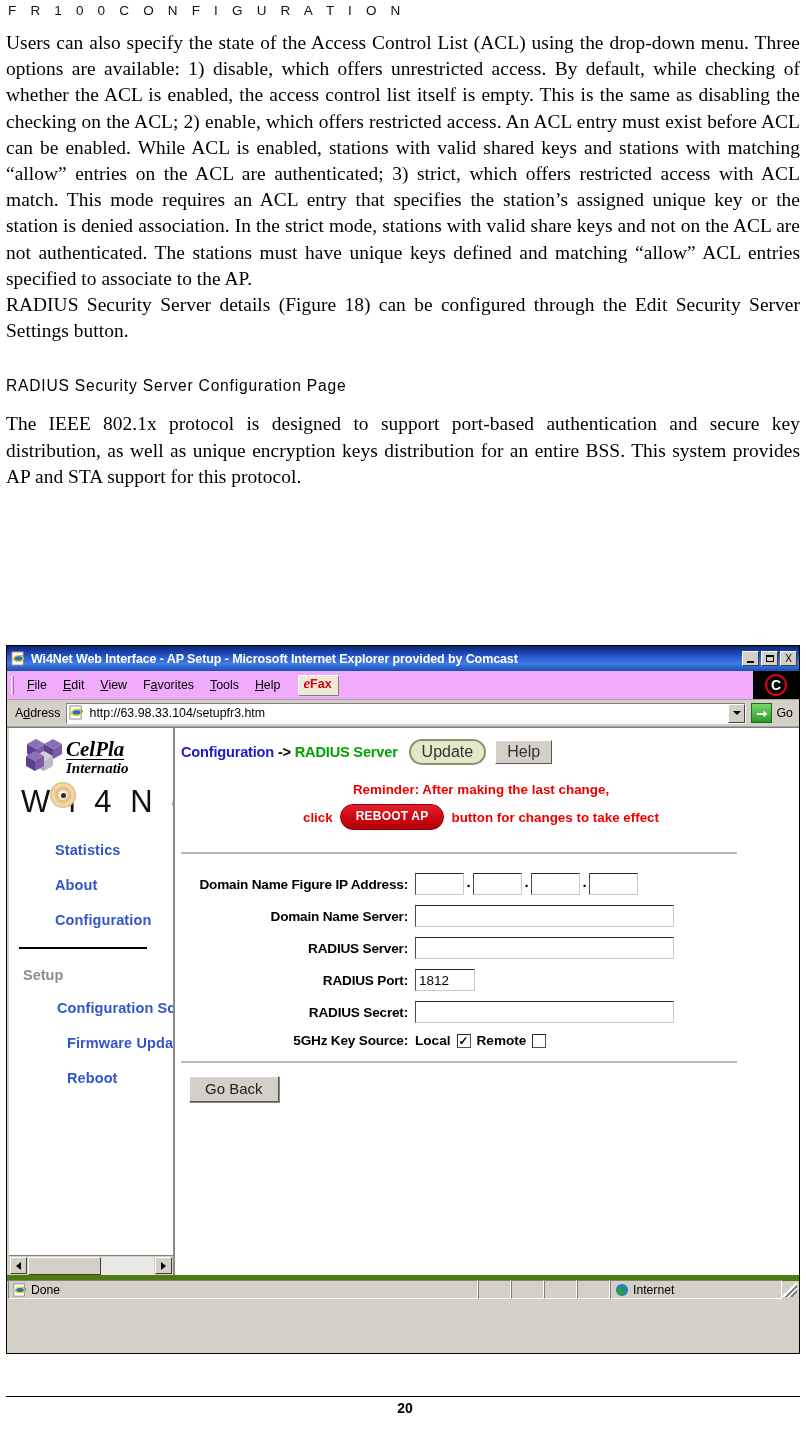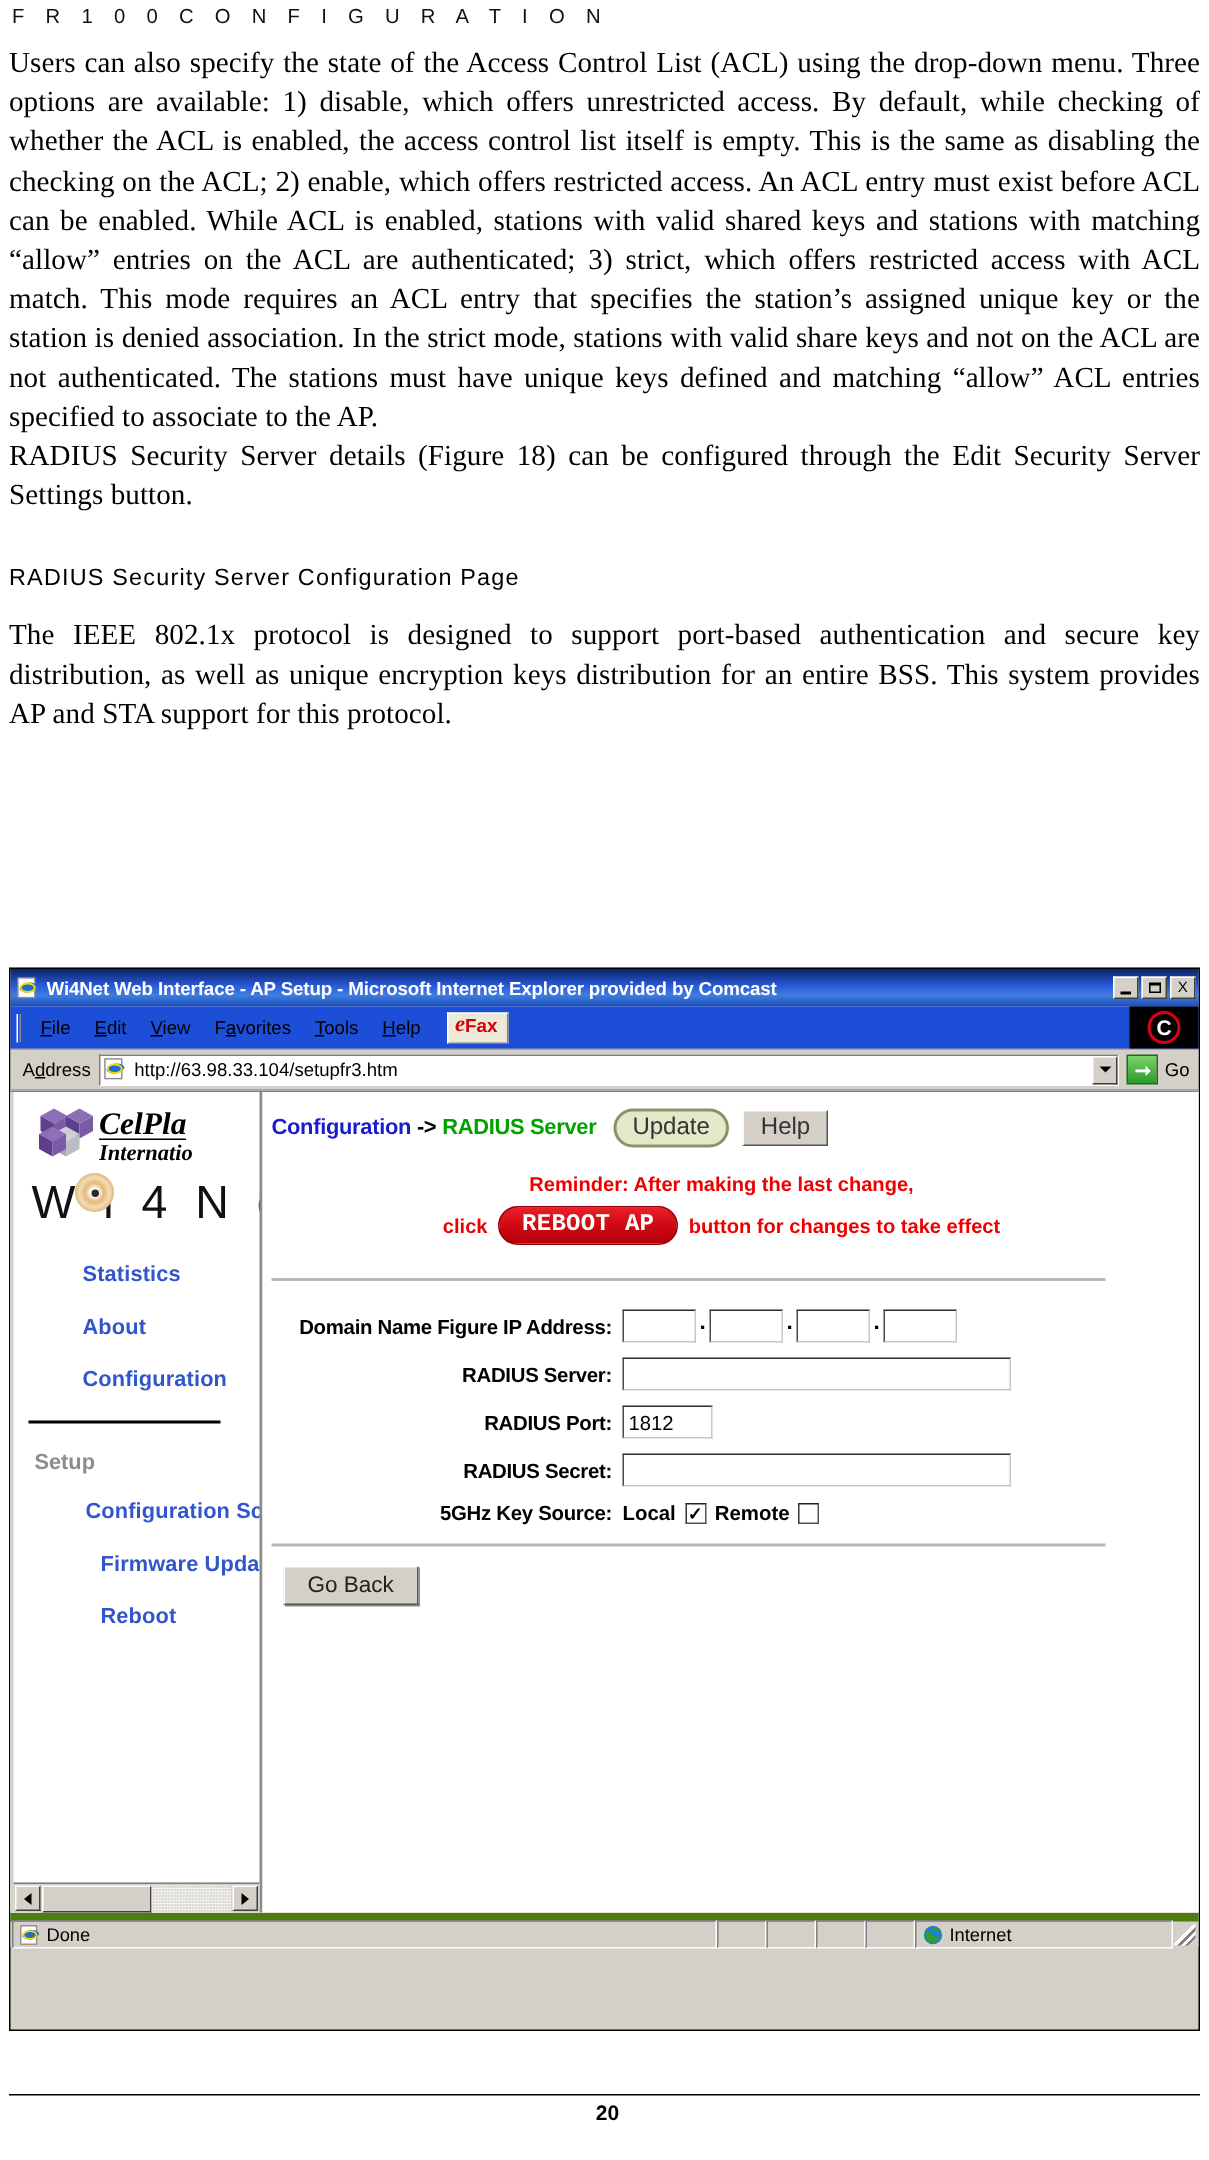--- a/index.html
+++ b/index.html
@@ -88,21 +88,21 @@
     display:flex;align-items:center;justify-content:center;
     font-size:10px;line-height:1;color:#000;
     font-family:"Liberation Sans",sans-serif;
   }
   .winbtn span{display:block;}
   .wb-min span{width:7px;height:2px;background:#000;margin-top:6px;}
   .wb-max span{width:8px;height:7px;border:1px solid #000;border-top-width:2px;}
 
   .menubar {
     height:29px;
-    background:#1d4ed8;
+    background:#f0abfc;
     display:flex; align-items:center;
     border-bottom:1px solid #a8a4a0;
     position:relative;
   }
   .gripper { width:3px;height:19px;margin:0 5px 0 4px;
     border-left:1px solid #fff; border-right:1px solid #888; }
   .menu-item {
     font-size:12.4px; color:#000; padding:2px 8px;
     white-space:nowrap;
   }
@@ -310,25 +310,24 @@
     padding-right:12px;
   }
   .reminder .line2{
     display:flex;align-items:center;justify-content:center;
     margin-top:7px; gap:7px;
   }
   .reboot-pill{
     background:linear-gradient(to bottom,#e8202a 0%,#d10a14 45%,#b30008 100%);
     color:#fff;border-radius:14px;
     padding:3px 15px 4px 15px;
-    font-size:16px;font-weight:bold;
+    font-size:12px;font-weight:bold;
     border:1px solid #8d0007;
     letter-spacing:0.2px;
     line-height:17px;
-    font-family:Liberation Mono, monospace;
   }
 
   .hr-rule{
     border-top:2px solid #b8b8b8;
     margin:22px 62px 0 6px;
   }
 
   .form-rows{ margin-top:19px; }
   .frow{
     display:flex;align-items:center;
@@ -586,20 +585,24 @@
             <span class="flabel">Domain Name Figure IP Address:</span>
             <span class="tbox octet"></span>
             <span class="dot">.</span>
             <span class="tbox octet"></span>
             <span class="dot">.</span>
             <span class="tbox octet"></span>
             <span class="dot">.</span>
             <span class="tbox octet"></span>
           </div>
 
+          <div class="frow">
+            <span class="flabel">Domain Name Server:</span>
+            <span class="tbox wide"></span>
+          </div>
 
           <div class="frow">
             <span class="flabel">RADIUS Server:</span>
             <span class="tbox wide"></span>
           </div>
 
           <div class="frow">
             <span class="flabel">RADIUS Port:</span>
             <span class="tbox portbox">1812</span>
           </div>

